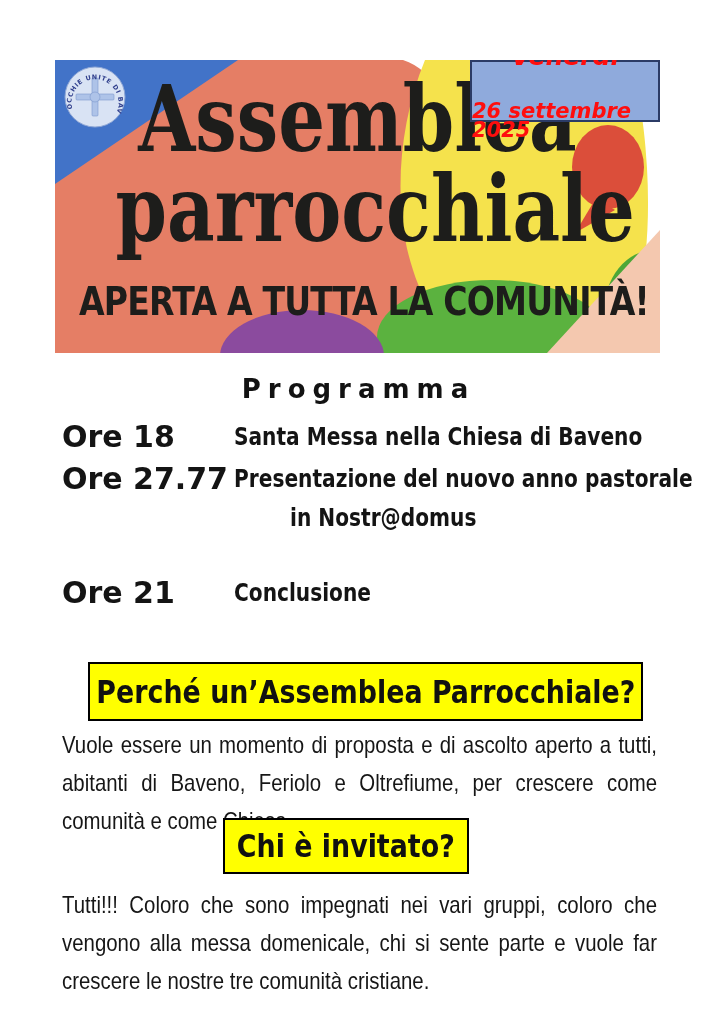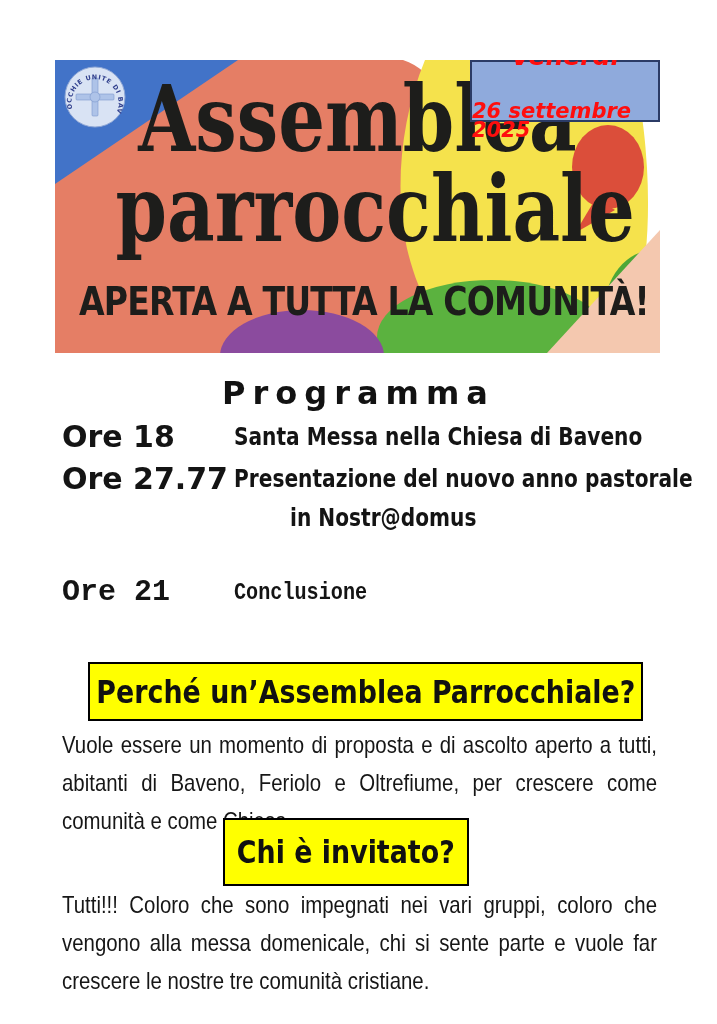--- a/index.html
+++ b/index.html
@@ -20,32 +20,32 @@
 
   .logo { position:absolute; left:8px; top:5px; z-index:3; }
 
   .badge { position:absolute; right:0; top:0; width:190px; height:62px; z-index:4; box-sizing:border-box;
     background:#8FAADC; border:2px solid #2b3b66; display:flex; flex-direction:column; align-items:center; justify-content:center;gap:32px; }
   .badge-day { font-style:italic; font-weight:bold; font-size:25px; line-height:27px; color:#ff0e0e; }
   .badge-date { font-style:italic; font-weight:bold; font-size:21px; line-height:19px; color:#ff0e0e; }
 
   
   .program-heading { position:absolute; left:0; top:374px; width:717px; text-align:center;
-    font-size:32px; font-weight:bold; letter-spacing:7px; color:#121212; }
+    font-size:26px; font-weight:bold; letter-spacing:7px; color:#121212; }
   .program-row { position:absolute; left:62px; white-space:nowrap; }
-  .row-1 { top:419px; } .row-2 { top:461px; } .row-2b { top:500px; left:290px; } .row-3 { top:530px; } .row-4 { top:575px;font-family:Liberation Mono, monospace; }
+  .row-1 { top:419px; } .row-2 { top:461px; } .row-2b { top:500px; left:290px; } .row-3 { top:530px; } .row-4 { top:575px; }
   .time { display:inline-block; width:172px; font-size:30px; font-weight:bold; color:#141414; vertical-align:top; }
   .desc { display:inline-block; font-size:24px; font-weight:bold; color:#141414;
     transform:scaleX(0.84); transform-origin:left center; vertical-align:top; padding-top:4px; }
 
   
   .hl-box { position:absolute; box-sizing:border-box; background:#FFFF00; border:2px solid #000;
     display:flex; align-items:center; justify-content:center; }
   .hl-why { left:88px; top:662px; width:555px; height:59px; }
-  .hl-who { left:223px; top:818px; width:246px; height:68px;justify-content:center; }
+  .hl-who { left:223px; top:818px; width:246px; height:56px;justify-content:center; }
   .hl-text { font-weight:bold; font-size:32px; color:#111; white-space:nowrap; transform:scaleX(0.84); }
 
   
   .para { position:absolute; left:62px; width:700px; transform:scaleX(0.85); transform-origin:left top;
     font-family:"Liberation Sans", sans-serif; font-size:24px; line-height:38px; text-align:justify; color:#161616; }
   .para-why { top:726px; }
   .para-who { top:886px; }
 </style>
 </head>
 <body>

